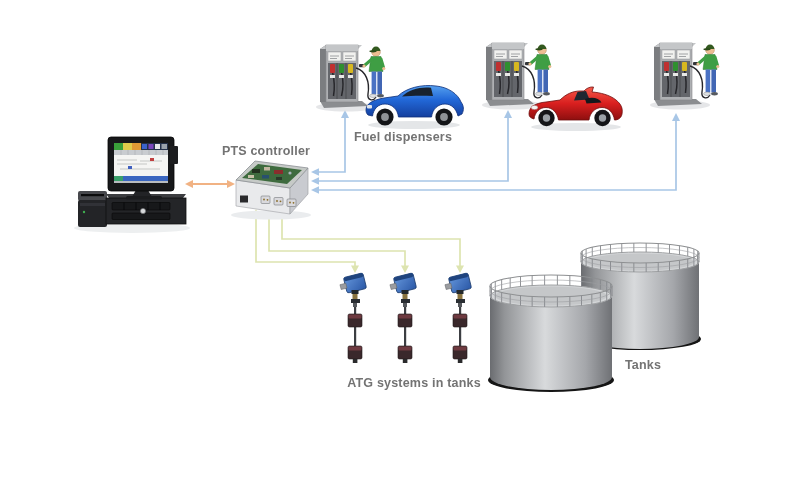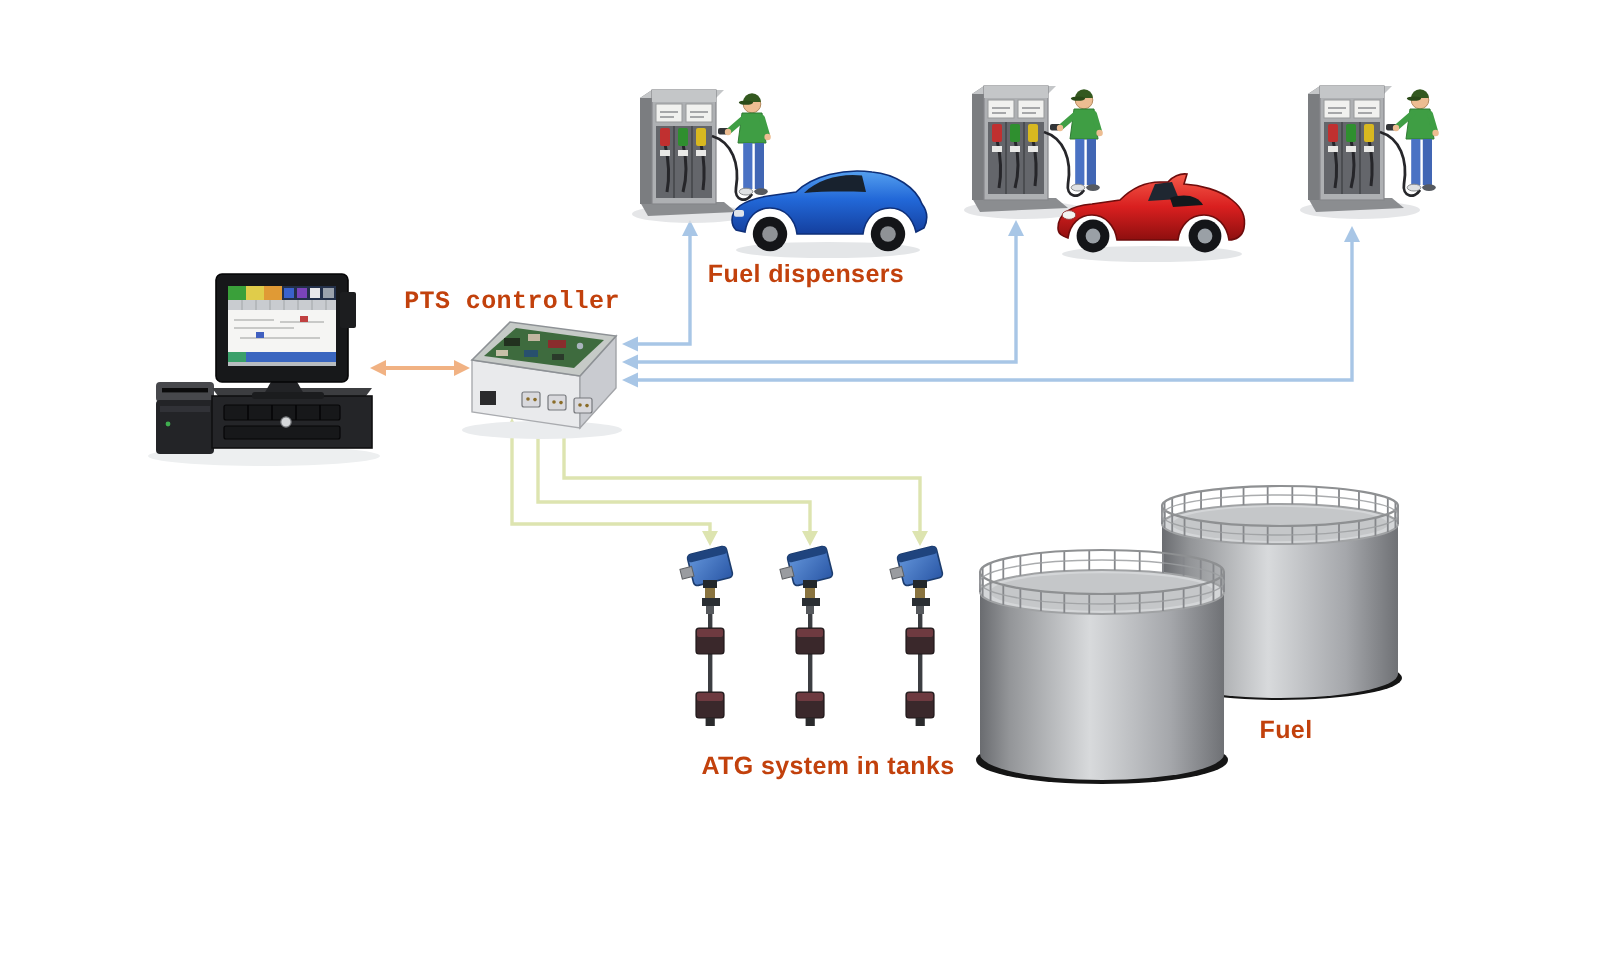--- a/index.html
+++ b/index.html
@@ -2,24 +2,24 @@
 <html><head>
 <meta charset="utf-8">
 <style>
   html,body{margin:0;padding:0;background:#fff;}
   .canvas{
     position:relative;width:800px;height:478px;background:#ffffff;
     font-family:"Liberation Sans",sans-serif;overflow:hidden;
   }
   .canvas svg{position:absolute;left:0;top:0;}
   .lbl{
-    position:absolute;font-weight:bold;font-size:12.5px;color:#c2410c;
+    position:absolute;font-weight:bold;font-size:12.5px;color:#737373;
     text-align:center;white-space:nowrap;letter-spacing:.2px;
   }
-  #lbl-pts{left:186px;top:144px;width:140px;font-family:Liberation Mono, monospace;}
+  #lbl-pts{left:196px;top:144px;width:140px;}
   #lbl-fuel{left:333px;top:130px;width:140px;}
   #lbl-naftapos{left:63px;top:241px;width:140px;}
   #lbl-atg{left:328px;top:376px;width:172px;}
   #lbl-tanks{left:603px;top:358px;width:80px;}
 </style>
 </head>
 <body>
 
 <div class="canvas">
 
@@ -333,16 +333,16 @@
     <circle cx="76.5" cy="42" r="3.7" fill="#9aa0a6"></circle>
   </g>
 
   <use href="#atg-probe" x="342" y="274"></use>
   <use href="#atg-probe" x="392" y="274"></use>
   <use href="#atg-probe" x="447" y="274"></use>
 </svg>
 
 <div class="lbl" id="lbl-pts">PTS controller</div>
 <div class="lbl" id="lbl-fuel">Fuel dispensers</div>
-<div class="lbl" id="lbl-atg">ATG system in tanks</div>
-<div class="lbl" id="lbl-tanks">Fuel</div>
+<div class="lbl" id="lbl-atg">ATG systems in tanks</div>
+<div class="lbl" id="lbl-tanks">Tanks</div>
 
 </div>
 
 </body></html>

